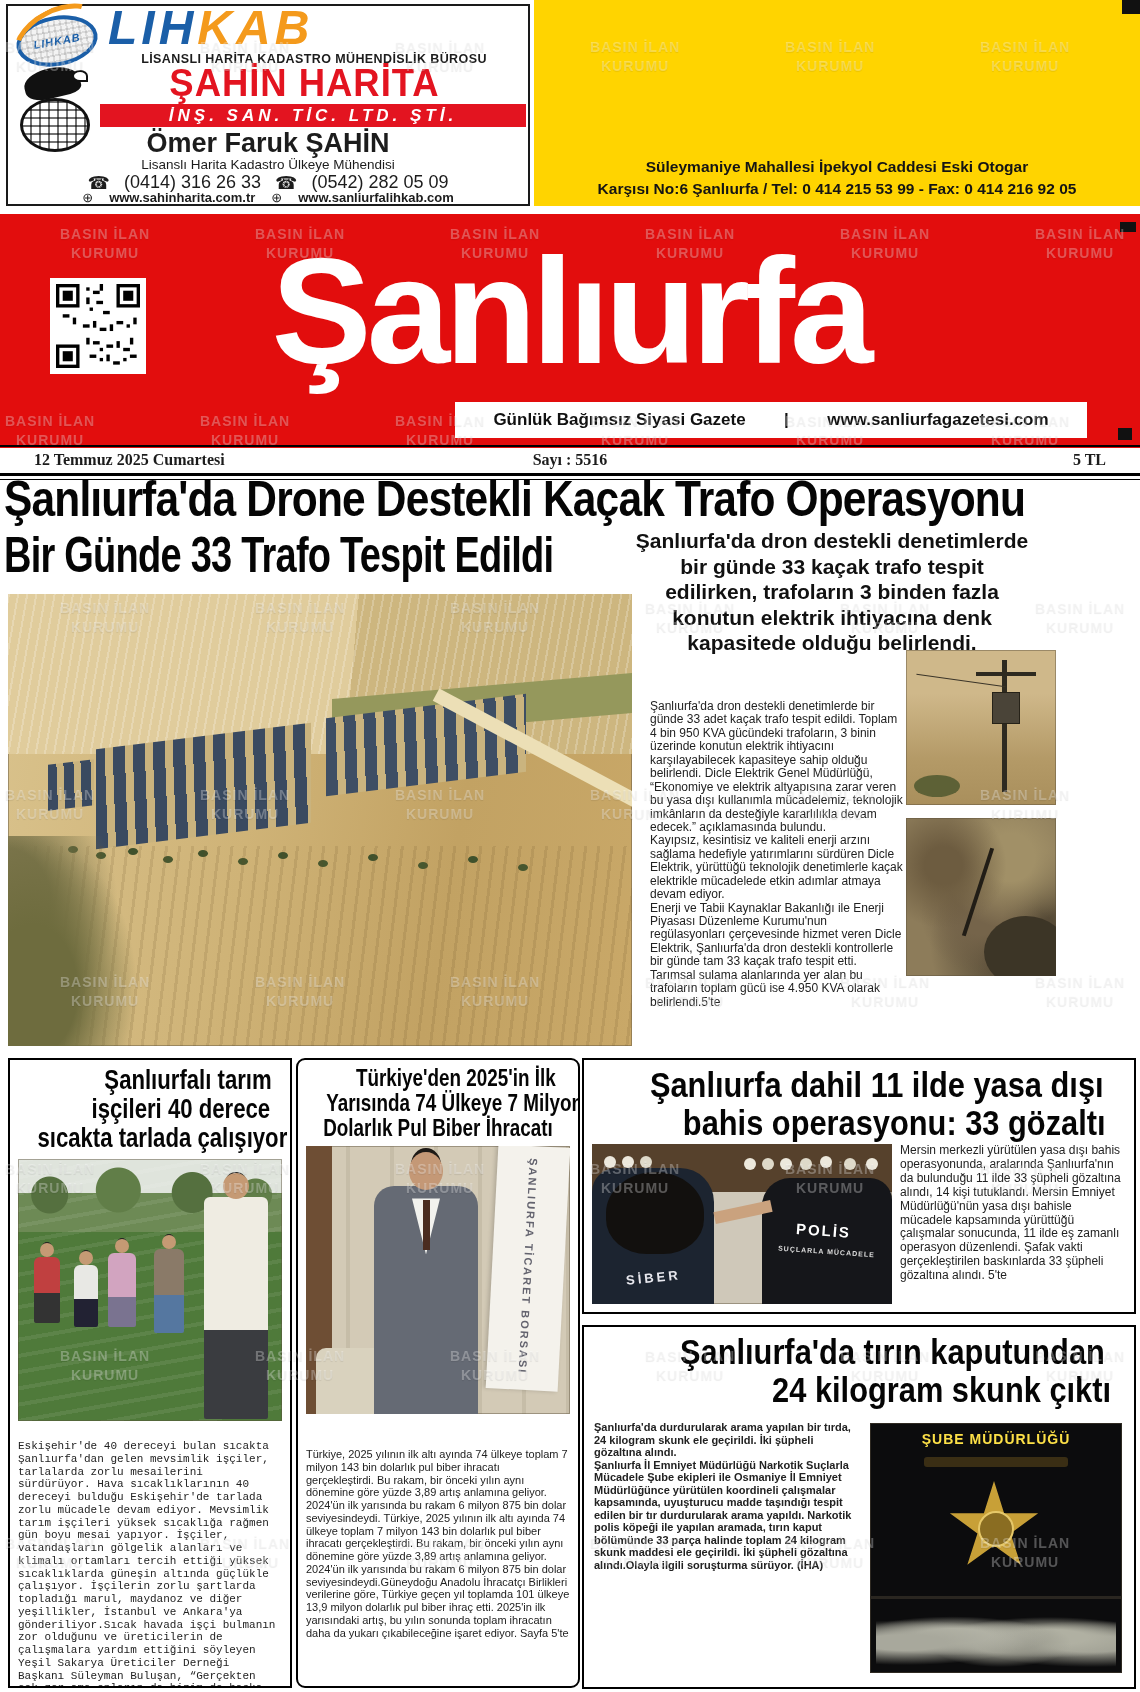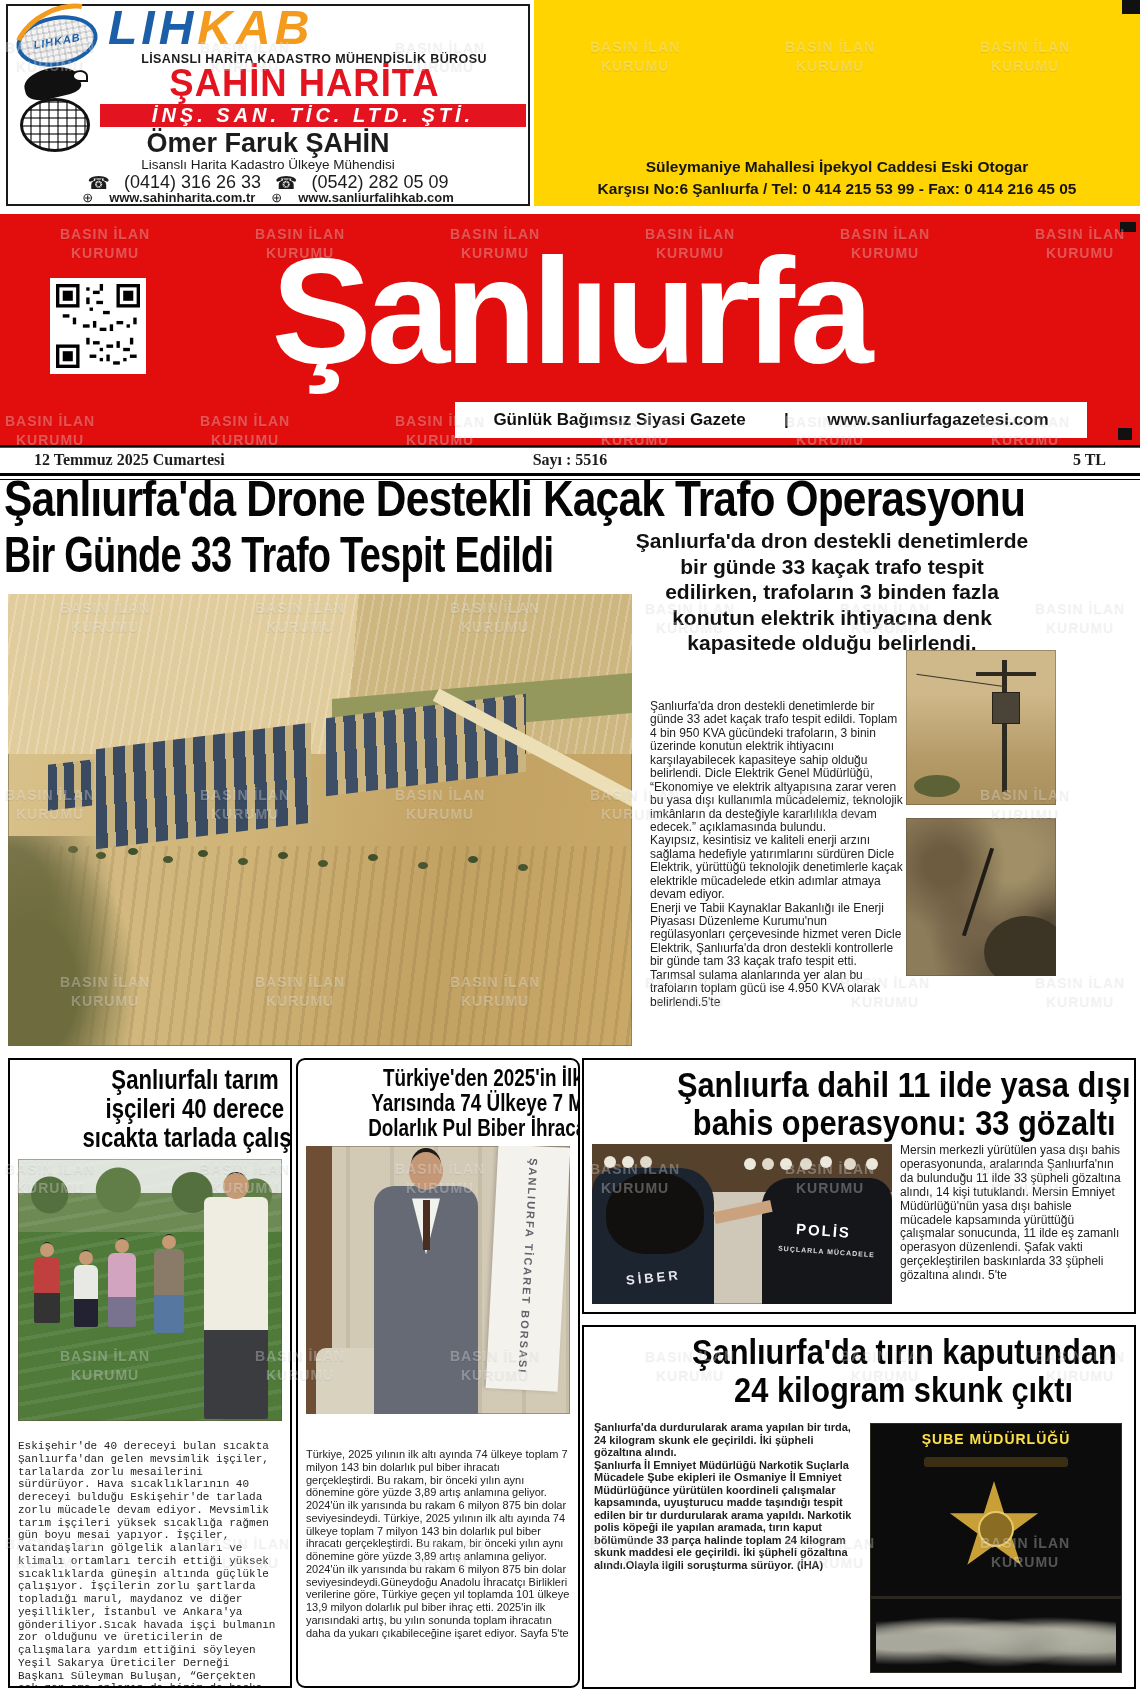--- a/index.html
+++ b/index.html
@@ -28,21 +28,21 @@
   .lk-sub{left:96px;top:46px;width:420px;text-align:center;font-weight:bold;font-size:12.5px;letter-spacing:.4px;}
   .lk-eagle{left:8px;top:62px;width:76px;height:82px;}
   .lk-bird{left:8px;top:0;width:56px;height:30px;background:#111;border-radius:60% 70% 30% 50%;transform:rotate(-14deg);}
   .lk-beak{left:56px;top:2px;width:12px;height:8px;background:#fff;border:2px solid #111;border-radius:50% 50% 0 50%;}
   .lk-globe{left:4px;top:30px;width:64px;height:48px;border-radius:50%;border:3px solid #111;background:
       repeating-linear-gradient(0deg,transparent 0 6px,rgba(0,0,0,.55) 6px 8px),
       repeating-linear-gradient(90deg,transparent 0 7px,rgba(0,0,0,.55) 7px 9px),#fff;}
   .lk-company{left:92px;top:56px;width:426px;text-align:center;font-weight:bold;font-size:38px;color:#e31420;
       letter-spacing:1px;transform:scaleX(.96);transform-origin:0 50%;white-space:nowrap;}
   .lk-band{left:92px;top:98px;right:2px;height:23px;background:#e31420;color:#fff;font-style:italic;
-      font-weight:bold;font-size:20px;text-align:center;letter-spacing:4px;line-height:23px;}
+      font-weight:bold;font-size:17px;text-align:center;letter-spacing:4px;line-height:23px;}
   .lk-person{left:0;top:122px;width:100%;text-align:center;font-weight:bold;font-size:27px;}
   .lk-ptitle{left:0;top:151px;width:100%;text-align:center;font-size:13.5px;}
   .lk-contact{left:0;top:166px;width:100%;display:flex;justify-content:center;gap:14px;font-size:18px;}
   .lk-webs{left:0;top:184px;width:100%;display:flex;justify-content:center;gap:16px;font-size:13px;font-weight:bold;}
   .ic{font-weight:normal;}
 
   .ad-ardek{left:534px;top:0;width:606px;height:206px;background:#ffd400;}
   .ar-inner{left:12px;top:8px;right:12px;height:142px;background:#fff;}
   .ar-word{left:0;top:-8px;width:100%;text-align:center;font-weight:bold;font-size:60px;color:#e01616;
       letter-spacing:10px;transform:rotate(-1deg);text-shadow:2px 2px 0 rgba(120,0,0,.18);}
@@ -126,21 +126,21 @@
       radial-gradient(circle at 80% 80%,#564a36 0 20%,transparent 55%),#8d7c5a;}
   .t2-pole{left:70px;top:28px;width:4px;height:92px;background:#211d16;transform:rotate(18deg);}
   .t2-dark{right:-12px;bottom:-12px;width:84px;height:72px;border-radius:50%;background:#3c3526;}
 
   
   .box{position:absolute;border:2px solid #000;background:#fff;overflow:hidden;}
   .box-farm{left:8px;top:1058px;width:280px;height:626px;}
   .box-pepper{left:296px;top:1058px;width:280px;height:626px;border-radius:9px;}
   .box-bet{left:582px;top:1058px;width:550px;height:252px;}
   .box-skunk{left:582px;top:1325px;width:550px;height:360px;}
-  .bx-hl{width:100%;text-align:center;line-height:1.08;padding-top:6px;margin-left:45px;}
+  .bx-hl{width:100%;text-align:right;line-height:1.08;padding-top:6px;}
   .bx-hl .cond{transform:scaleX(.82);transform-origin:50% 50%;}
   .box-farm .cond{font-size:27px;}
   .box-pepper .cond{font-size:23px;}
   .box-bet .cond,.box-skunk .cond{font-size:35px;transform:scaleX(.88);}
   .bx-body{font-size:11px;line-height:1.16;color:#222;white-space:pre-line;}
   .farm-body{left:8px;top:380px;width:264px;font-family:Liberation Mono, monospace;}
   .pepper-body{left:8px;top:388px;width:264px;}
   .bet-body{left:316px;top:84px;width:226px;font-size:12px;line-height:1.16;}
   .skunk-body{left:10px;top:94px;width:270px;font-size:11px;line-height:1.14;font-weight:bold;}
 
@@ -239,21 +239,21 @@
       <span class="ic">⊕</span>
         <span>www.sahinharita.com.tr</span>
       <span class="ic">⊕</span>
         <span>www.sanliurfalihkab.com</span>
     </div>
   </div>
 
   <div class="abs ad-ardek">
     <div class="abs ar-addr">
       <div>Süleymaniye Mahallesi İpekyol Caddesi Eski Otogar</div>
-      <div>Karşısı No:6 Şanlıurfa / Tel: 0 414 215 53 99 - Fax: 0 414 216 45 05</div>
+      <div>Karşısı No:6 Şanlıurfa / Tel: 0 414 215 53 99 - Fax: 0 414 216 92 05</div>
     </div>
   </div>
 
   <div class="abs masthead">
     <div class="abs qr-box">
       <svg viewBox="0 0 25 25" width="84" height="84">
         <rect x="0" y="0" width="25" height="25" fill="#fff"></rect>
         <g fill="#000">
           <rect x="0" y="0" width="7" height="7"></rect>
             <rect x="18" y="0" width="7" height="7"></rect>

